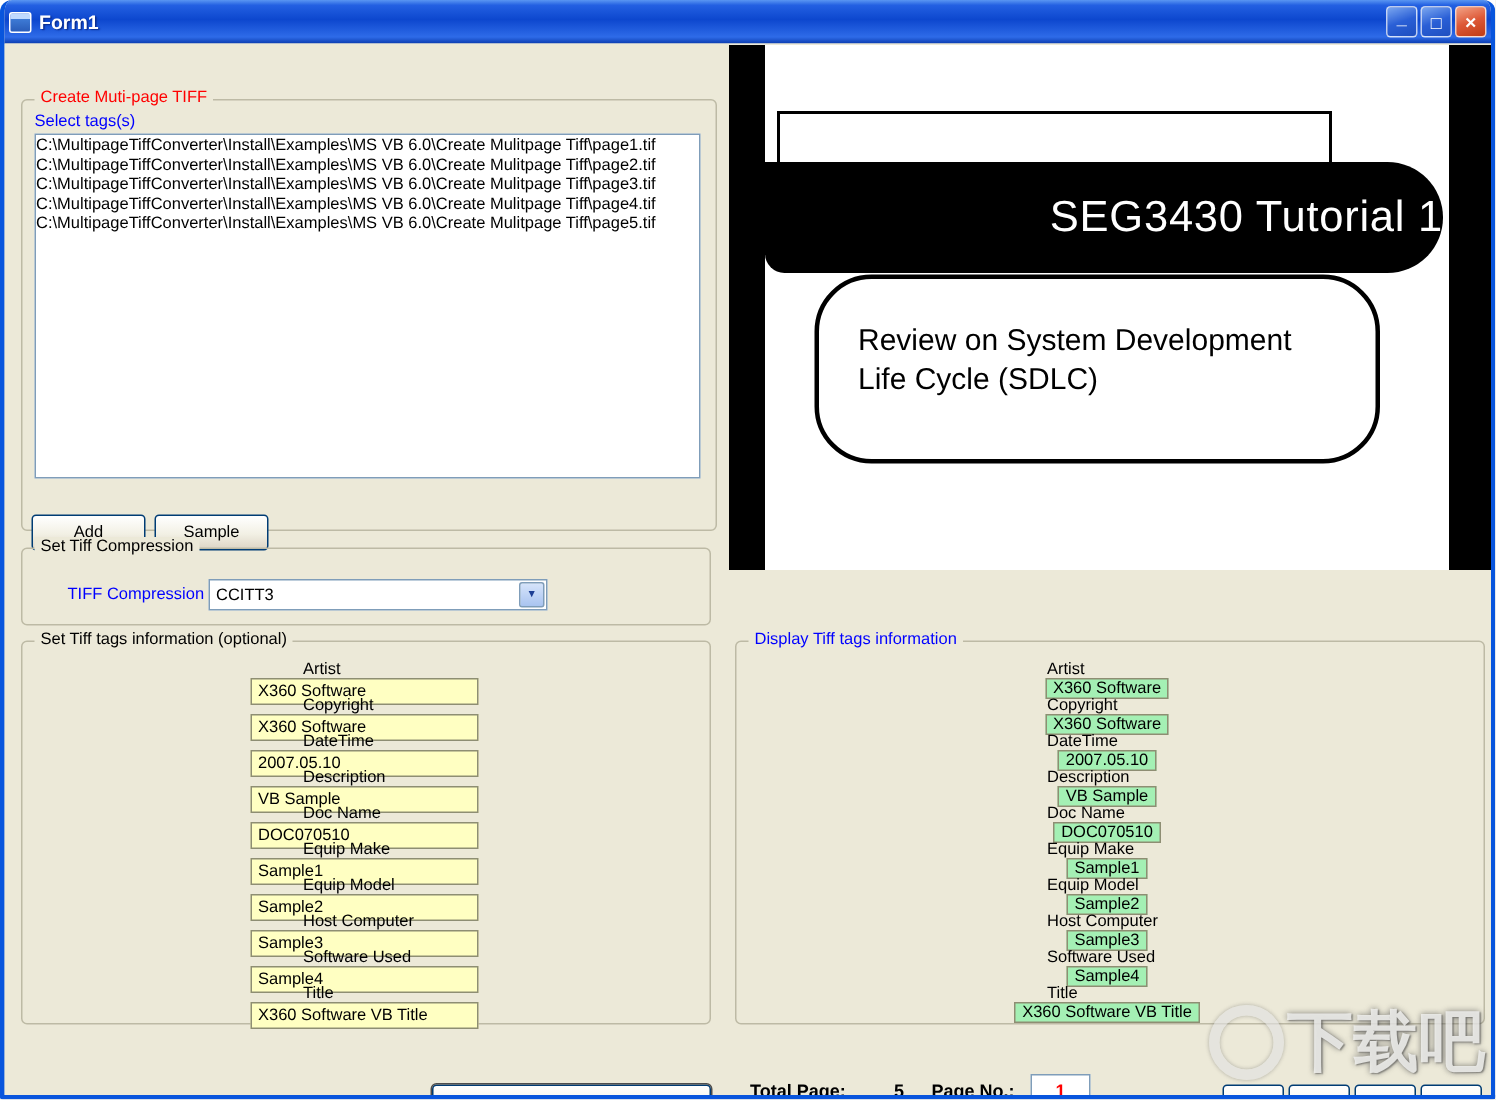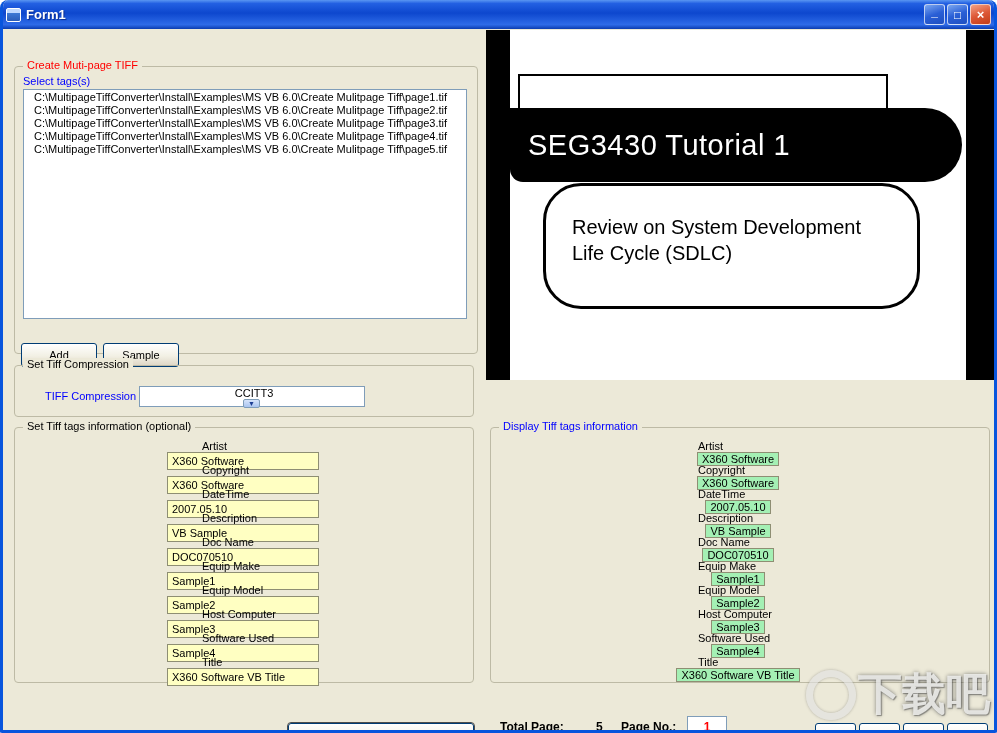--- a/index.html
+++ b/index.html
@@ -34,37 +34,37 @@
 
   .group{ position:absolute; border:1px solid #BDBAA5; border-radius:4px; }
   .glabel{ position:absolute; top:-8px; left:8px; background:#ECE9D8; padding:0 4px; font-size:11px; white-space:nowrap; }
   .glabel.red{ color:#FF0000; }
   .glabel.blue{ color:#0000FF; }
 
   .group-create{ left:11px; top:37px; width:464px; height:288px; }
   .select-label{ position:absolute; left:8px; top:8px; color:#0000FF; }
   .listbox{
     position:absolute; left:8px; top:22px; width:444px; height:230px;
-    background:#fff; border:1px solid #7F9DB9; overflow:hidden; padding:1px 10px;
+    background:#fff; border:1px solid #7F9DB9; overflow:hidden; padding:1px 0;
   }
   .file-row{ height:13px; line-height:13px; white-space:nowrap; font-size:11px; color:#000; }
 
   .xp-btn{
     background:linear-gradient(180deg,#FFFFFF 0%,#F2F0E4 55%,#DDD5C5 100%);
     border:1px solid #003C74; border-radius:3px; font-family:"Liberation Sans",sans-serif;
     font-size:11px; color:#000; cursor:default;margin-top:16px;
   }
   .btn-add{ position:absolute; left:6px; top:260px; width:76px; height:24px; }
   .btn-remove{ position:absolute; left:88px; top:260px; width:76px; height:24px; }
 
   .group-compression{ left:11px; top:336px; width:460px; height:52px; }
   .comp-label{ position:absolute; left:30px; top:24px; color:#0000FF; }
   .dropdown{
     position:absolute; left:124px; top:20px; width:226px; height:21px;
-    border:1px solid #7F9DB9; background:#fff; display:flex; align-items:center;flex-direction:column;
+    border:1px solid #7F9DB9; background:#fff; display:flex; align-items:center;
   }
   .dropdown .dd-text{ flex:1; padding-left:4px; font-size:11px; }
   .dd-arrow{
     width:17px; height:17px; margin-right:1px; border-radius:2px;
     background:linear-gradient(180deg,#D6E4FA 0%,#A9C4F0 100%);
     border:1px solid #7F9DB9; display:flex; align-items:center; justify-content:center;
     font-size:7px; color:#1C3E94;
   }
 
   .group-tags{ left:11px; top:398px; width:460px; height:256px; }
@@ -82,21 +82,21 @@
   .tfield.yellow{ background:#FFFFC2; }
   .tfield.green{ background:#A4F0B4; }
 
   .save-btn{ position:absolute; left:285px; top:678px; width:186px; height:28px; font-weight:bold; font-size:12px; outline:1px solid #4d4d4d; }
 
   .preview{ position:absolute; left:483px; top:1px; width:514px; height:350px; background:#000; }
   .slide{ position:absolute; left:24px; top:0; width:456px; height:350px; background:#fff; overflow:hidden; }
   .slide-rect{ position:absolute; left:8px; top:44px; width:370px; height:70px; border:2px solid #000; z-index:1; }
   .slide-banner{
     position:absolute; left:0; top:78px; width:452px; height:74px; background:#000;
-    border-radius:0 40px 40px 14px; z-index:3; display:flex; align-items:center; padding-left:18px;
+    border-radius:0 40px 40px 14px; z-index:3; display:flex; align-items:center; padding-left:18px;justify-content:flex-end;
   }
   .slide-banner span{ color:#fff; font-size:29px; letter-spacing:.5px; }
   .slide-box{
     position:absolute; left:33px; top:153px; width:377px; height:126px; background:#fff;
     border:3px solid #000; border-radius:38px; z-index:2; padding:28px 34px 0 26px;
   }
   .slide-box span{ font-size:20px; line-height:1.32; color:#000; }
 
   .pager-label{ position:absolute; font-size:12px; font-weight:bold; color:#000; }
   .lbl-total{ left:497px; top:691px; }

